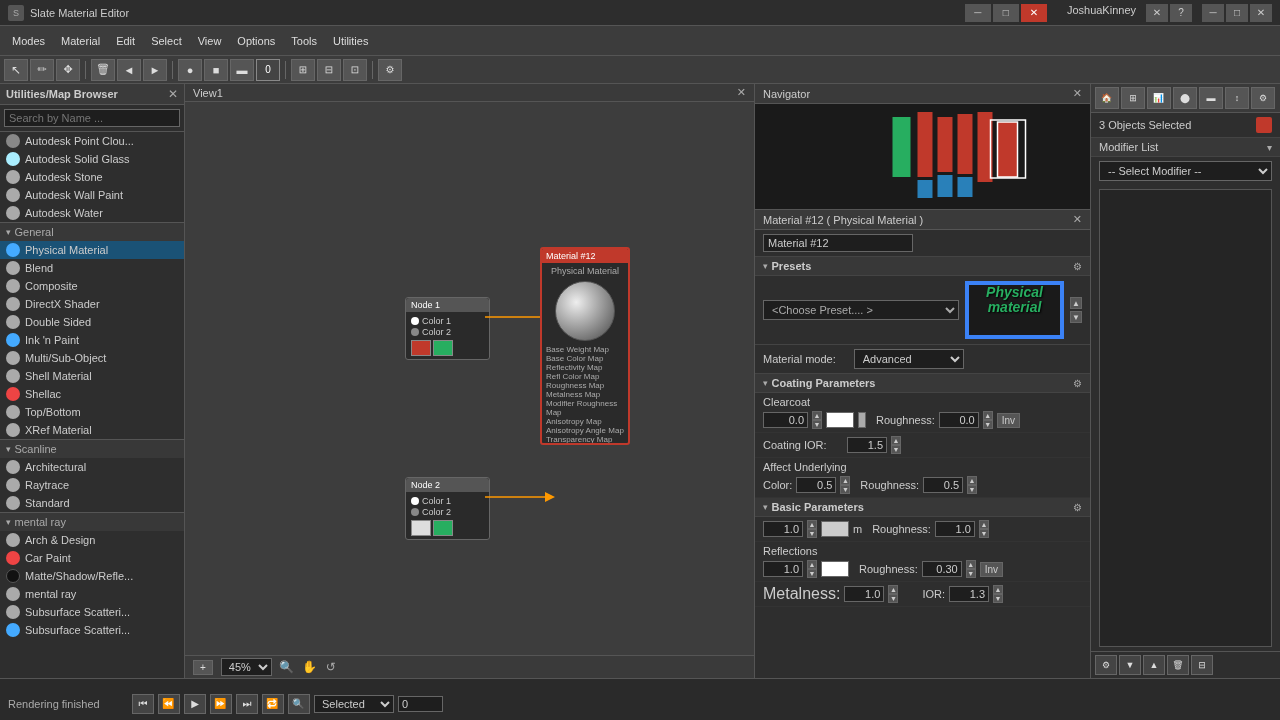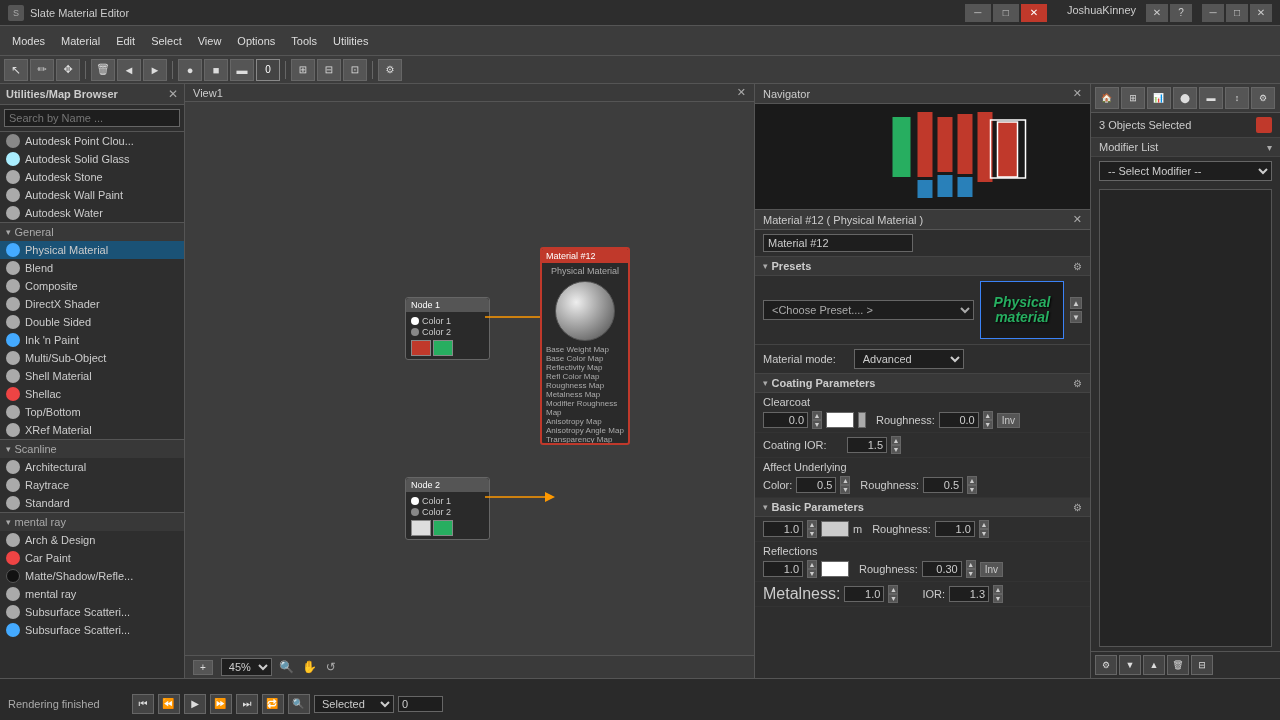--- a/index.html
+++ b/index.html
@@ -311,21 +311,21 @@
 
       <div style="display:flex;align-items:center;background:#383838;padding:3px 8px;border-bottom:1px solid #444;cursor:pointer;">
         <span style="margin-right:4px;font-size:9px;color:#aaa;">▾</span>
         <span style="font-size:11px;color:#ccc;font-weight:bold;">Presets</span>
         <span style="margin-left:auto;color:#aaa;font-size:10px;">⚙</span>
       </div>
       <div style="display:flex;align-items:center;padding:5px 8px;gap:6px;border-bottom:1px solid #444;">
         <select style="background:#1e1e1e;border:1px solid #666;color:#aaa;padding:2px 4px;font-size:11px;flex:1;">
           <option value="&lt;Choose Preset.... &gt;">&lt;Choose Preset.... &gt;</option>
         </select>
-        <div style="width:84px;height:58px;background:#1a1a1a;border:1px solid #3b82f6;display:flex;align-items:center;justify-content:center;flex-shrink:0;overflow:hidden;">
+        <div style="width:99px;height:58px;background:#1a1a1a;border:4px solid #3b82f6;display:flex;justify-content:center;flex-shrink:0;overflow:hidden;">
           <span style="font-size:14px;font-weight:bold;color:#27ae60;font-style:italic;text-shadow:1px 1px 2px #000;text-align:center;line-height:1.1;">Physical<br>material</span>
         </div>
         <div style="display:flex;flex-direction:column;width:12px;">
           <button style="background:#555;border:1px solid #666;color:#ccc;font-size:8px;cursor:pointer;width:12px;height:12px;padding:0;">▲</button>
           <button style="background:#555;border:1px solid #666;color:#ccc;font-size:8px;cursor:pointer;width:12px;height:12px;padding:0;margin-top:2px;">▼</button>
         </div>
       </div>
 
       <div style="display:flex;align-items:center;padding:4px 8px;gap:18px;border-bottom:1px solid #444;">
         <span style="font-size:11px;color:#ccc;">Material mode:</span>

